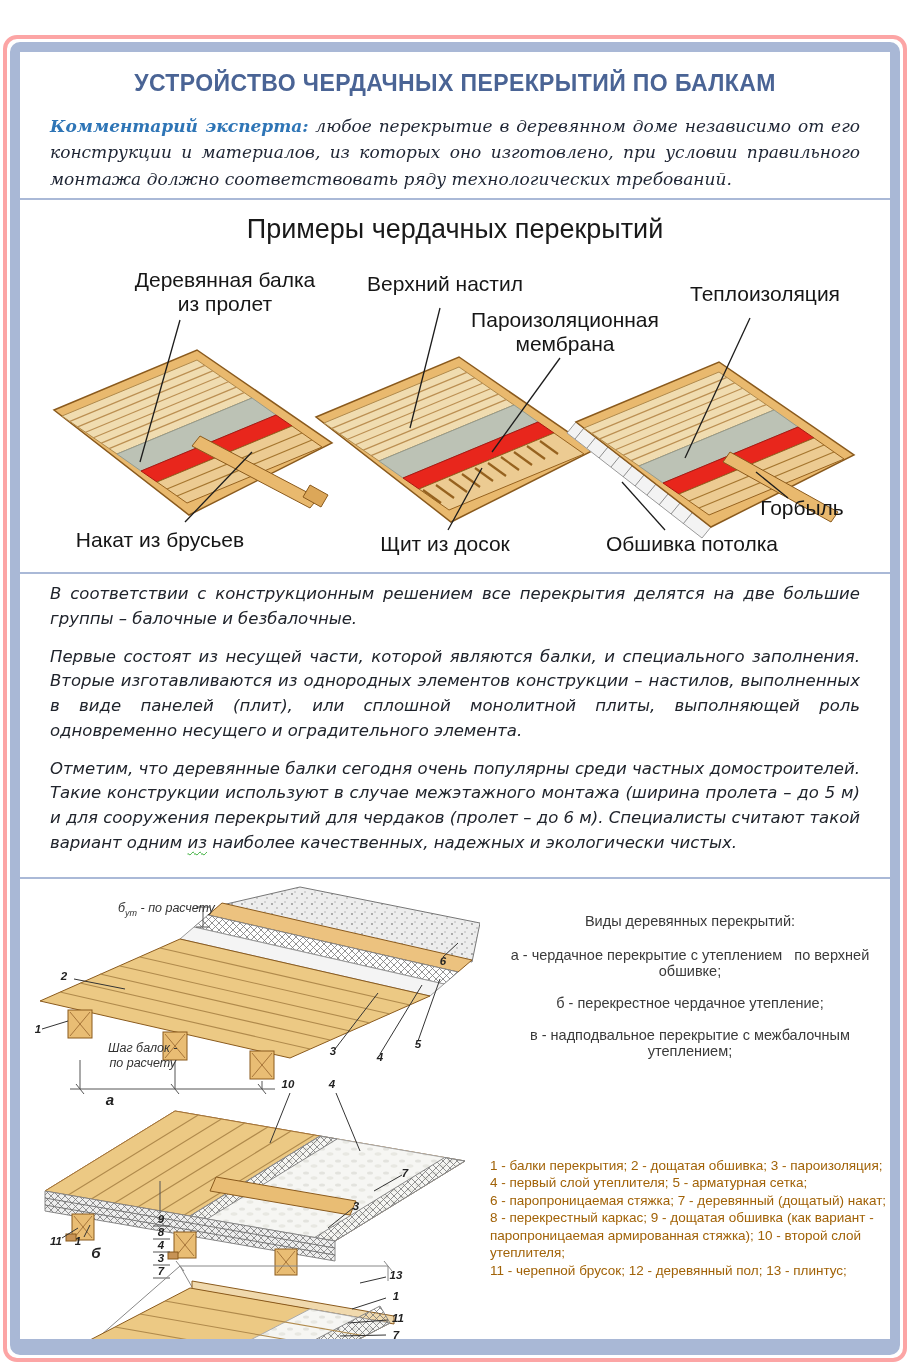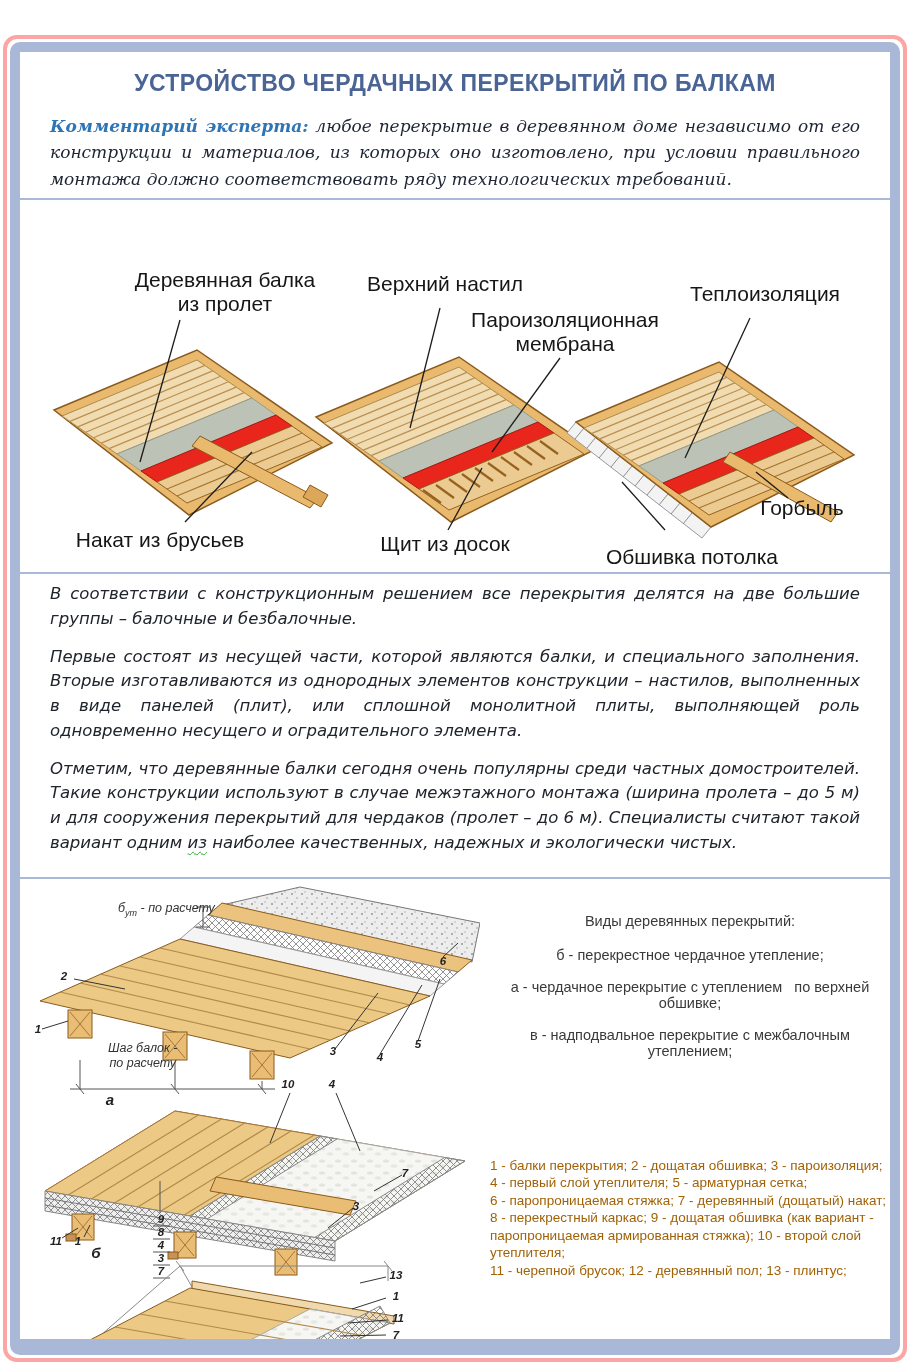--- a/index.html
+++ b/index.html
@@ -121,33 +121,34 @@
         <line x1="420" y1="108" x2="390" y2="228"></line>
         <line x1="540" y1="158" x2="472" y2="252"></line>
         <line x1="730" y1="118" x2="665" y2="258"></line>
         <line x1="165" y1="322" x2="232" y2="252"></line>
         <line x1="428" y1="330" x2="462" y2="268"></line>
         <line x1="645" y1="330" x2="602" y2="282"></line>
         <line x1="768" y1="298" x2="736" y2="272"></line>
       </g>
     </svg>
 
+    <div class="ex-heading">Примеры чердачных перекрытий</div>
     <div class="ex-label" style="left:205px;top:68px;">
       <div>Деревянная балка</div>
       <div>из пролет</div>
     </div>
     <div class="ex-label" style="left:425px;top:72px;">Верхний настил</div>
     <div class="ex-label" style="left:545px;top:108px;">
       <div>Пароизоляционная</div>
       <div>мембрана</div>
     </div>
     <div class="ex-label" style="left:745px;top:82px;">Теплоизоляция</div>
     <div class="ex-label" style="left:140px;top:328px;">Накат из брусьев</div>
     <div class="ex-label" style="left:425px;top:332px;">Щит из досок</div>
-    <div class="ex-label" style="left:672px;top:345px;">Обшивка потолка</div>
+    <div class="ex-label" style="left:672px;top:332px;">Обшивка потолка</div>
     <div class="ex-label" style="left:782px;top:296px;">Горбыль</div>
   </div>
 
   <div class="divider"></div>
 
   <div class="sec-text">
     <p>В соответствии с конструкционным решением все перекрытия делятся на две большие группы – балочные и безбалочные.</p>
     <p>Первые состоят из несущей части, которой являются балки, и специального заполнения. Вторые изготавливаются из однородных элементов конструкции – настилов, выполненных в виде панелей (плит), или сплошной монолитной плиты, выполняющей роль одновременно несущего и оградительного элемента.</p>
     <p><span>Отметим, что деревянные балки сегодня очень популярны среди частных домостроителей. Такие конструкции используют в случае межэтажного монтажа (ширина пролета – до 5 м) и для сооружения перекрытий для чердаков (пролет – до 6 м). Специалисты считают такой вариант одним </span><span class="spell">из</span><span> наиболее качественных, надежных и экологически чистых.</span></p>
   </div>
@@ -359,22 +360,22 @@
     <div class="dim-label" style="left:98px;top:22px;">
       <span>б</span><sub>ут</sub><span> - по расчету</span>
     </div>
     <div class="dim-label" style="left:88px;top:162px;text-align:center;">
       <div>Шаг балок -</div>
       <div>по расчету</div>
     </div>
 
     <div class="types">
       <div class="t-head">Виды деревянных перекрытий:</div>
+      <div class="t-item">а - чердачное перекрытие с утеплением   по верхней обшивке;</div>
       <div class="t-item">б - перекрестное чердачное утепление;</div>
-      <div class="t-item">а - чердачное перекрытие с утеплением   по верхней обшивке;</div>
       <div class="t-item">в - надподвальное перекрытие с межбалочным утеплением;</div>
     </div>
     <div class="legend">
       <div>1 - балки перекрытия; 2 - дощатая обшивка; 3 - пароизоляция;</div>
       <div>4 - первый слой утеплителя; 5 - арматурная сетка;</div>
       <div>6 - паропроницаемая стяжка; 7 - деревянный (дощатый) накат;</div>
       <div>8 - перекрестный каркас; 9 - дощатая обшивка (как вариант -</div>
       <div>паропроницаемая армированная стяжка); 10 - второй слой утеплителя;</div>
       <div>11 - черепной брусок; 12 - деревянный пол; 13 - плинтус;</div>
     </div>

